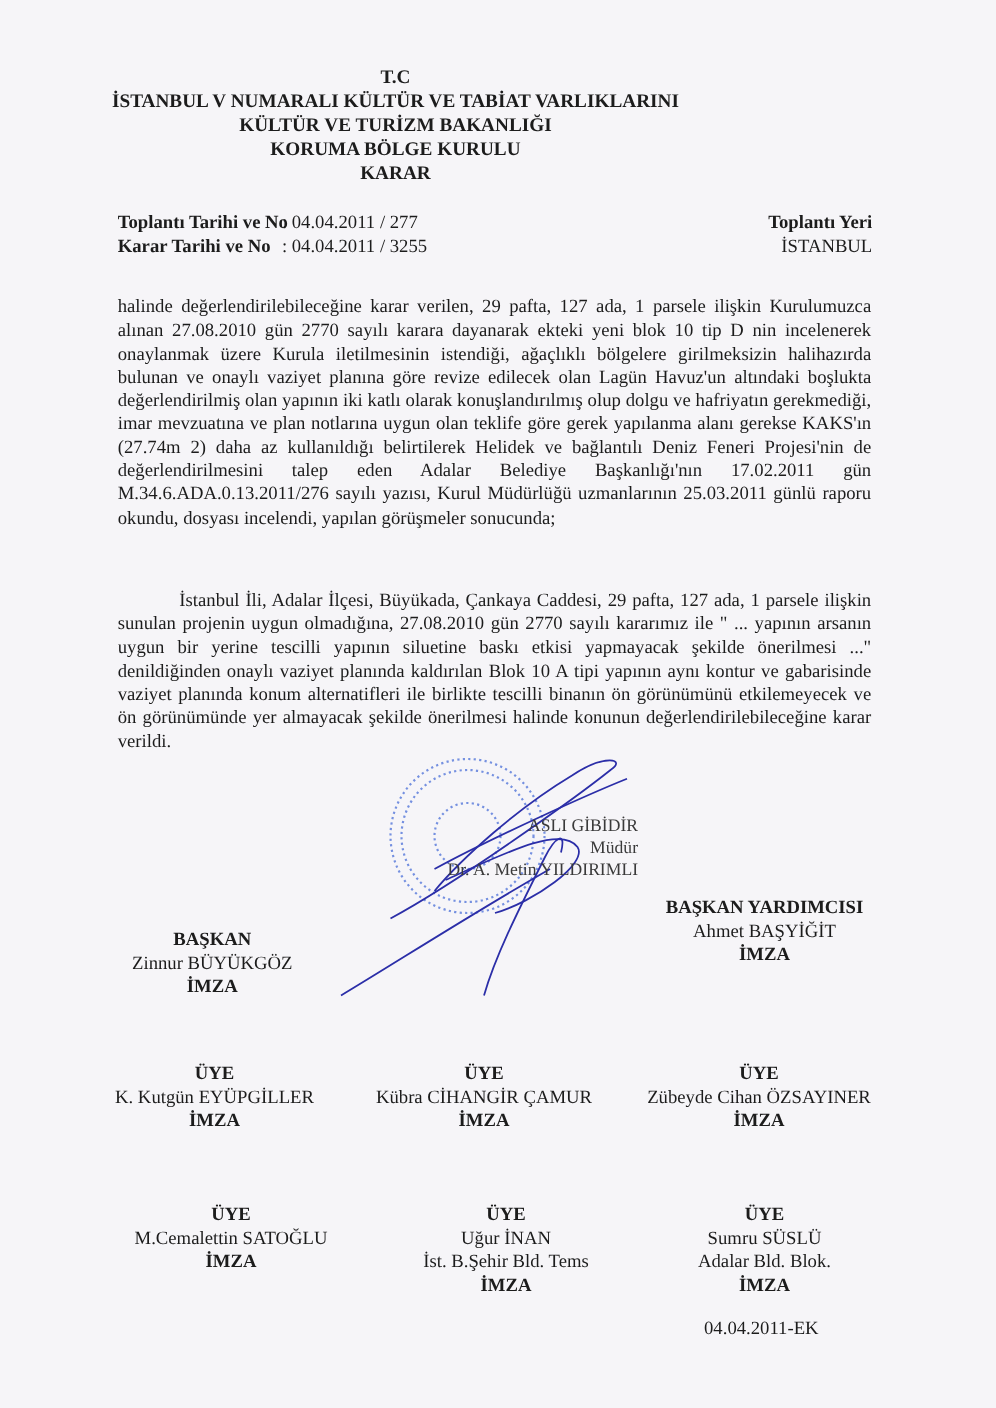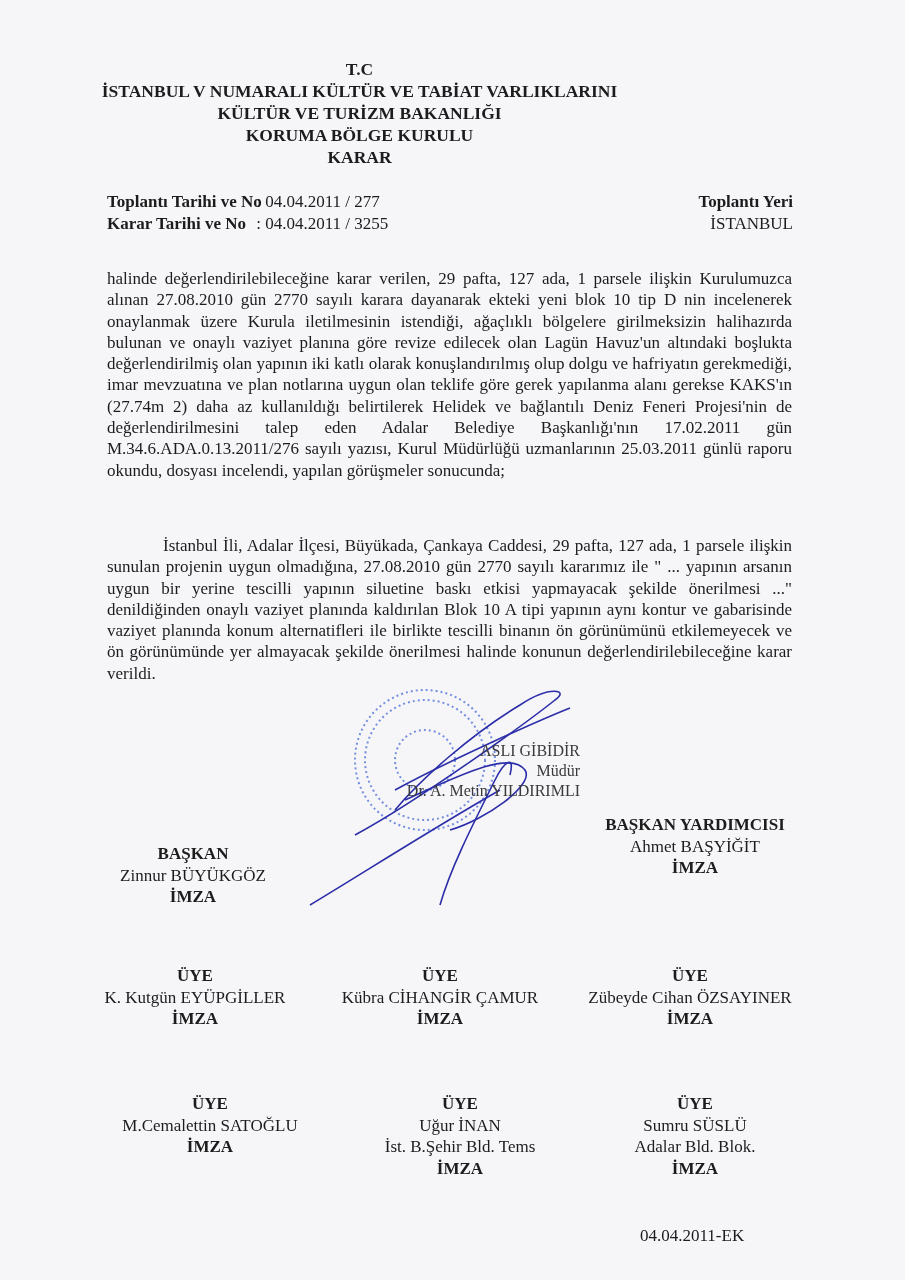--- a/index.html
+++ b/index.html
@@ -14,21 +14,21 @@
   .meta-left { left:107px; top:191px; }
   .meta-left .row { white-space:nowrap; }
   .meta-left .lbl { display:inline-block; width:145px; font-weight:bold; }
   .meta-right { right:112px; top:191px; text-align:right; }
   .body-text { position:absolute; left:107px; width:685px; font-size:17px; line-height:21.3px;
     text-align:justify; }
   .p1 { top:268px; }
   .p2 { top:535px; text-indent:56px; }
   .sig { position:absolute; text-align:center; font-size:17px; line-height:21.5px; }
   .sig .role, .sig .imza { font-weight:bold; }
-  .footer-date { position:absolute; left:640px; top:1198px; font-size:17px;margin-top:28px; }
+  .footer-date { position:absolute; left:640px; top:1198px; font-size:17px; }
   svg.stamp { position:absolute; left:300px; top:680px; }
   .stamp-text { position:absolute; text-align:right; font-size:16px; line-height:20px; color:#3a3a3a; }
 </style>
 </head>
 <body>
 
 <div class="header">
   <div>T.C</div>
   <div>İSTANBUL V NUMARALI KÜLTÜR VE TABİAT VARLIKLARINI</div>
   <div>KÜLTÜR VE TURİZM BAKANLIĞI</div>

